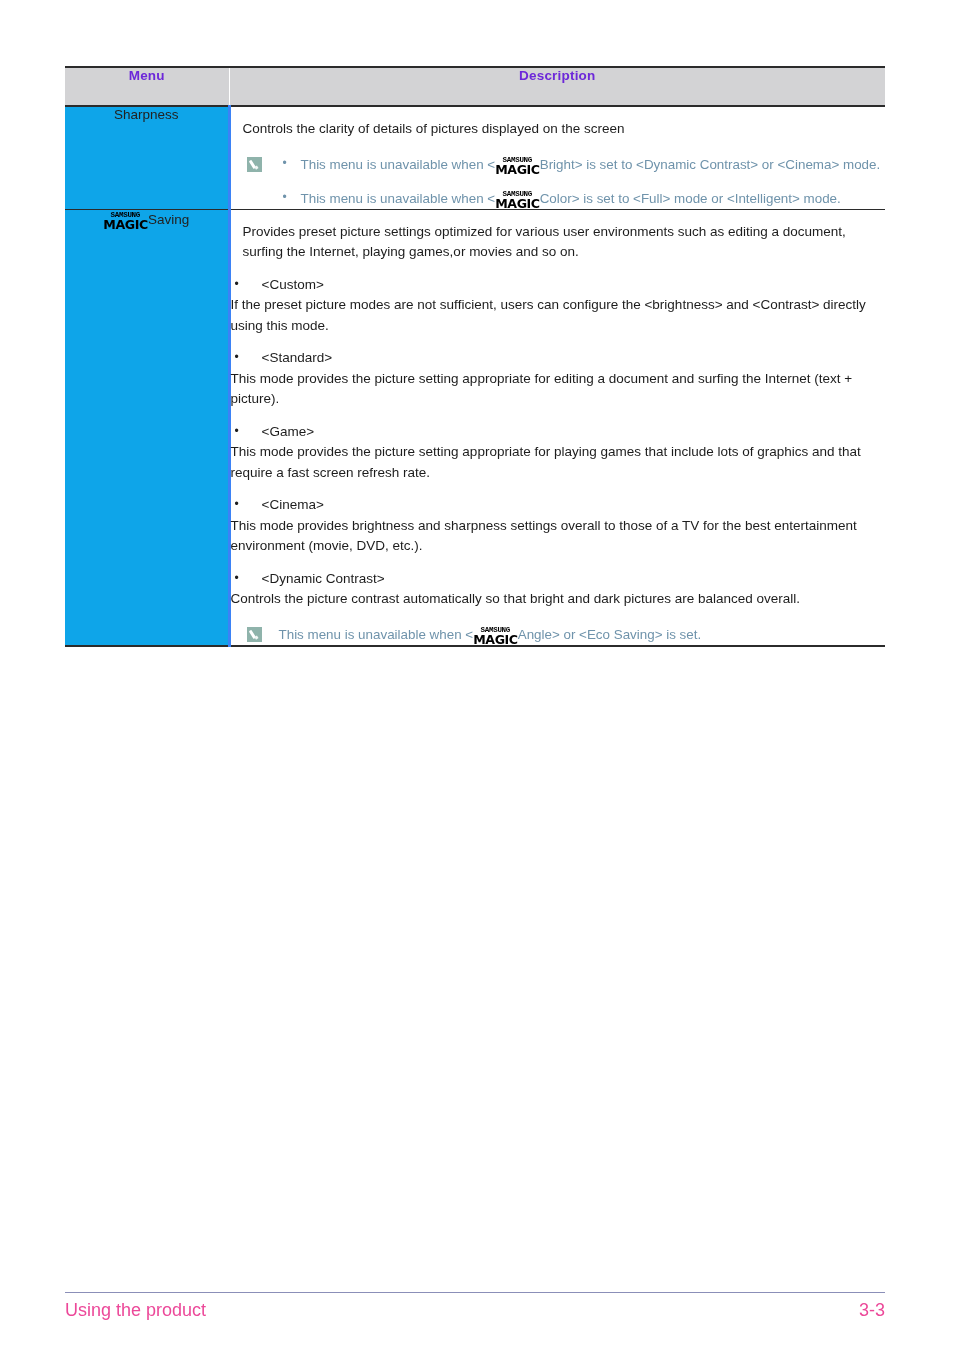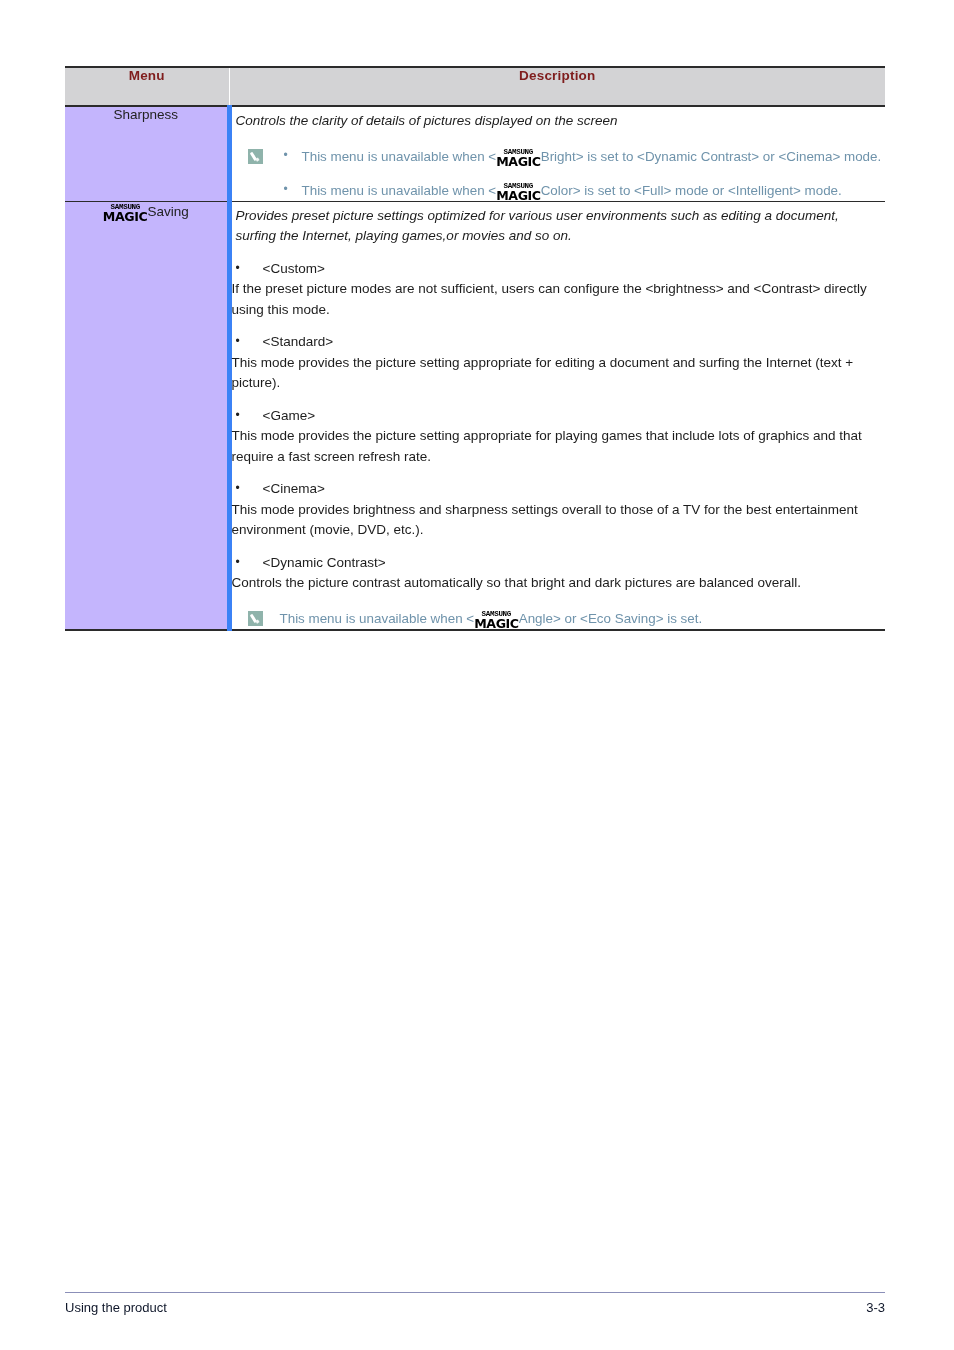--- a/index.html
+++ b/index.html
@@ -39,34 +39,34 @@
   }
   .col-menu { width: 164px; }
   .col-desc { width: 656px; }
 
   
   .thead-cell {
     background: #d3d3d5;
     height: 37px;
     text-align: center;
     vertical-align: middle;
-    color: #7f1d1d;
+    color: #6d28d9;
     font-weight: bold;
     font-size: 13.5px;
     letter-spacing: 0.2px;
     border-bottom: 2px solid #2b2b2b;
   }
   .thead-cell.menu-h {
     border-right: 1px solid #ffffff;
   }
 
   
   .menu-cell {
-    background: #c4b5fd;
-    border-right: 5px solid #3b82f6;
+    background: #0ea5e9;
+    border-right: 3px solid #3b82f6;
     text-align: center;
     vertical-align: middle;
     font-size: 13.5px;
     color: #222222;
   }
   .desc-cell {
     background: #ffffff;
     padding: 12px 8px 14px 6px;
     font-size: 13.5px;
     line-height: 20.5px;
@@ -181,22 +181,21 @@
   .note-single {
     color: #6f93ab;
     font-size: 13.4px;
     line-height: 21px;
     margin-left: 17px;
     flex: 1;
   }
 
   
   .para {
-    margin: 4px;
-    font-style: italic;
+    margin: 12px;
   }
   .bullet-item {
     position: relative;
     padding-left: 31px;
     margin-top: 12px;
   }
   .bullet-item::before {
     content: "\2022";
     position: absolute;
     left: 4px;
@@ -211,22 +210,22 @@
   
   .footer {
     position: absolute;
     left: 65px;
     top: 1292px;
     width: 820px;
     border-top: 1px solid #8b8fb8;
     padding-top: 7px;
     display: flex;
     justify-content: space-between;
-    font-size: 13px;
-    color: #0f172a;
+    font-size: 18px;
+    color: #ec4899;
   }
 </style>
 </head>
 <body>
 
 <div class="page">
 
   <table class="spec-table">
     <colgroup>
       <col class="col-menu">

